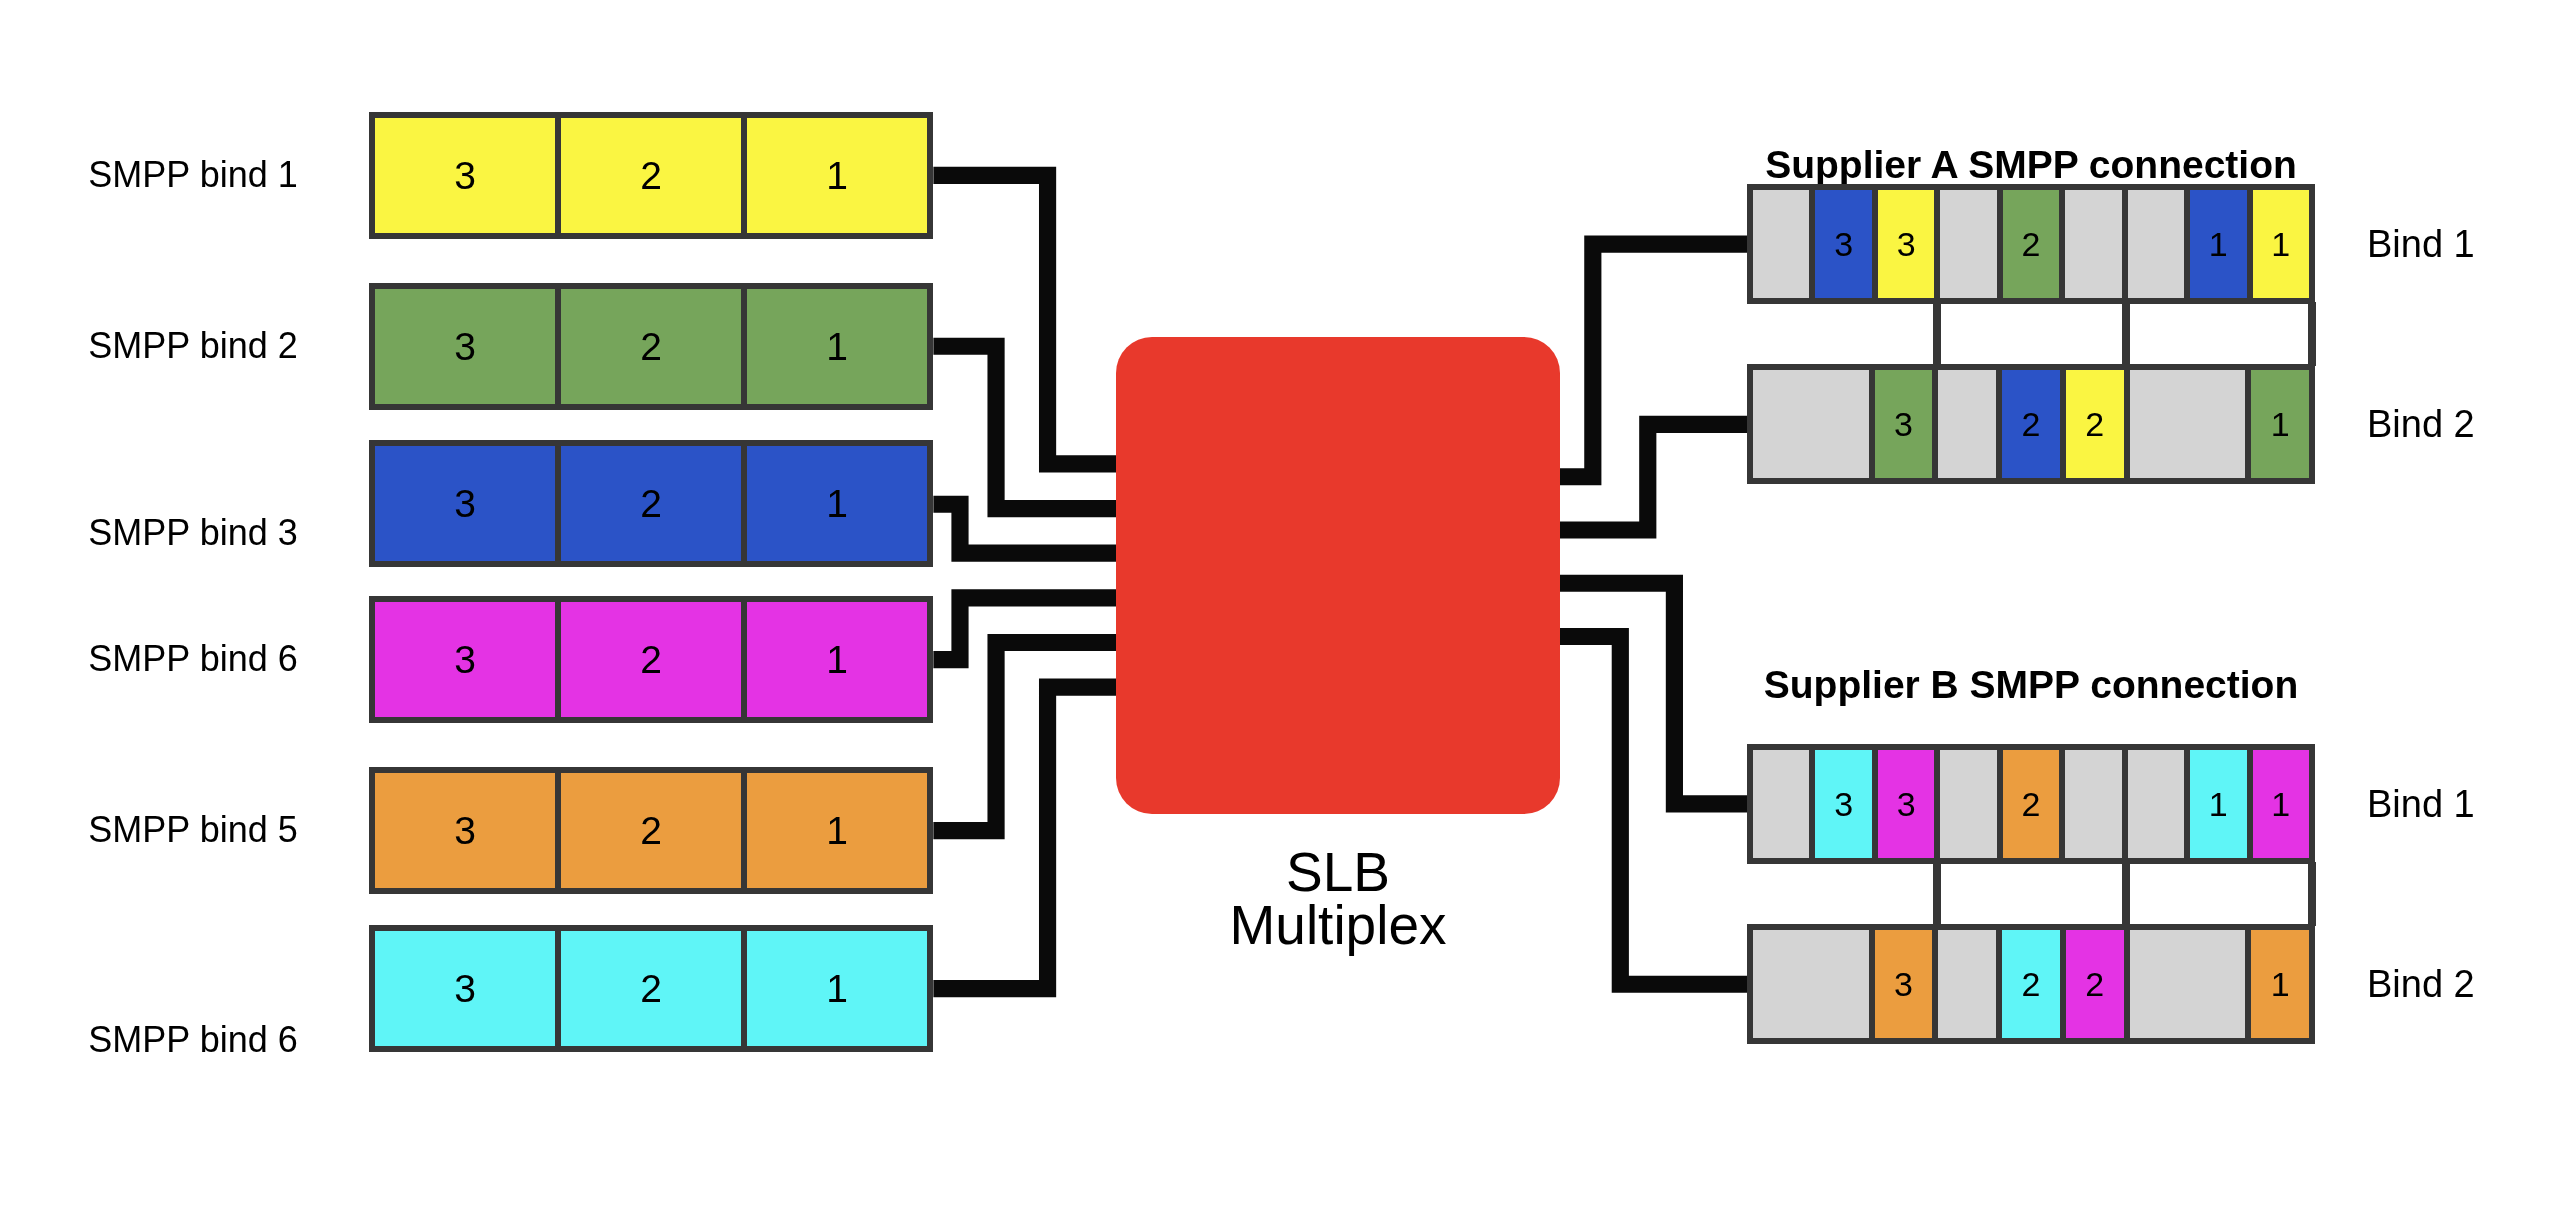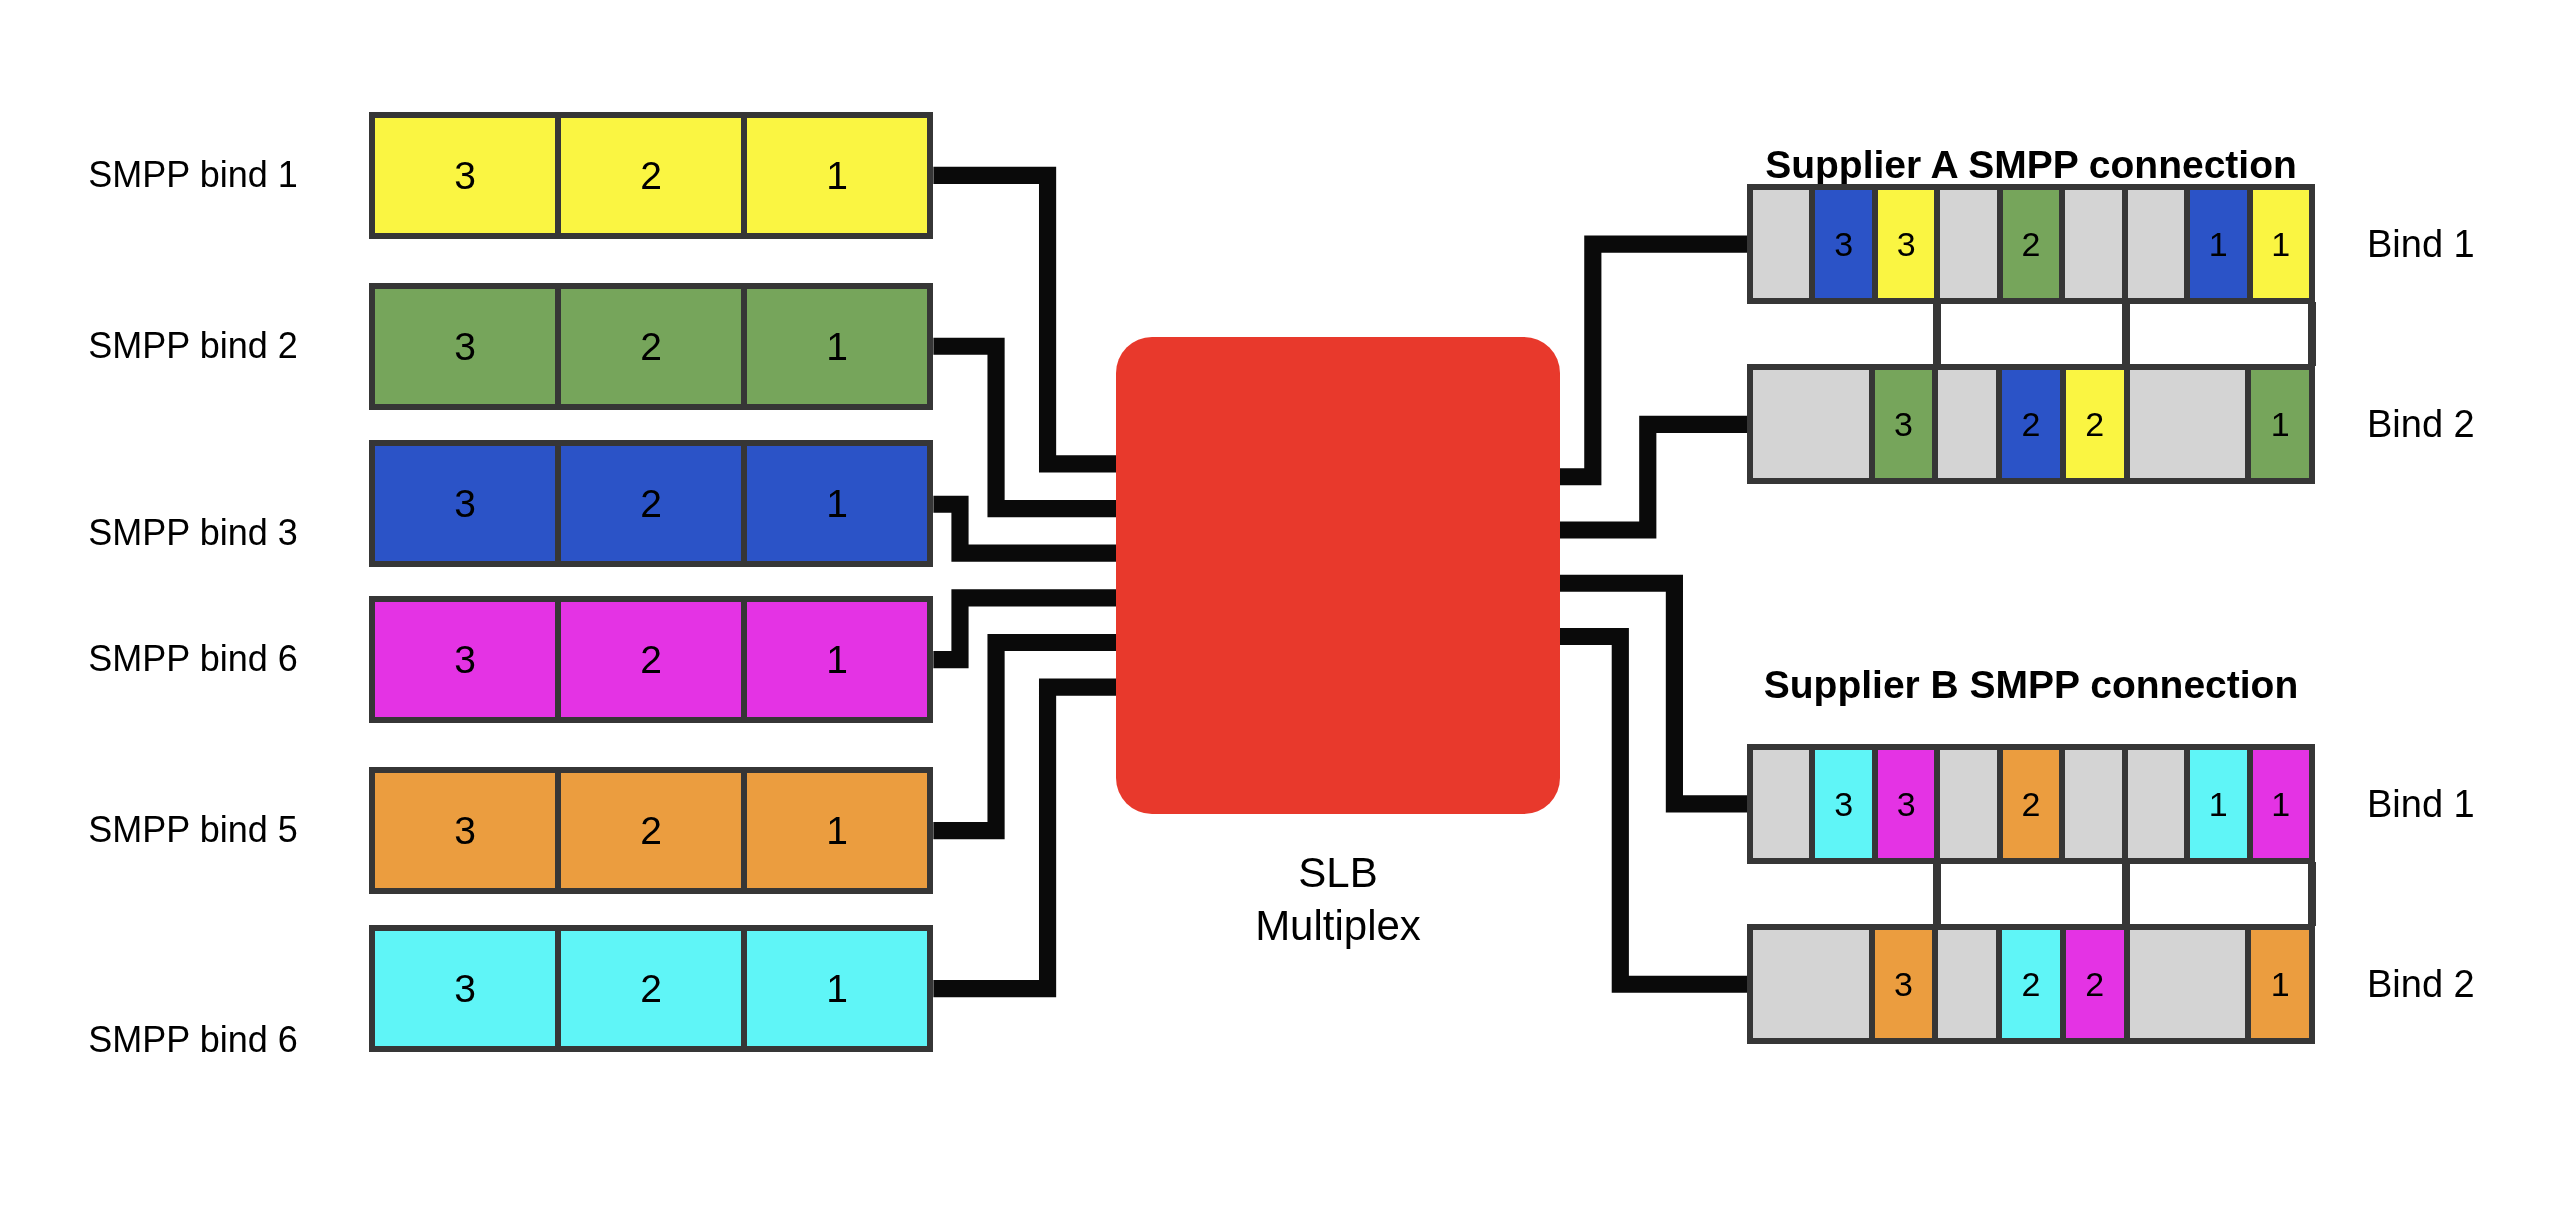--- a/index.html
+++ b/index.html
@@ -73,21 +73,21 @@
     height: 477px;
     background: #e8392c;
     border-radius: 36px;
   }
   .mux-label {
     position: absolute;
     left: 1116px;
     top: 846px;
     width: 444px;
     text-align: center;
-    font-size: 42px;
+    font-size: 55px;
     line-height: 53px;
     color: #000000;
   }
   .supplier-title {
     position: absolute;
     left: 1747px;
     width: 568px;
     text-align: center;
     font-size: 39px;
     font-weight: bold;

